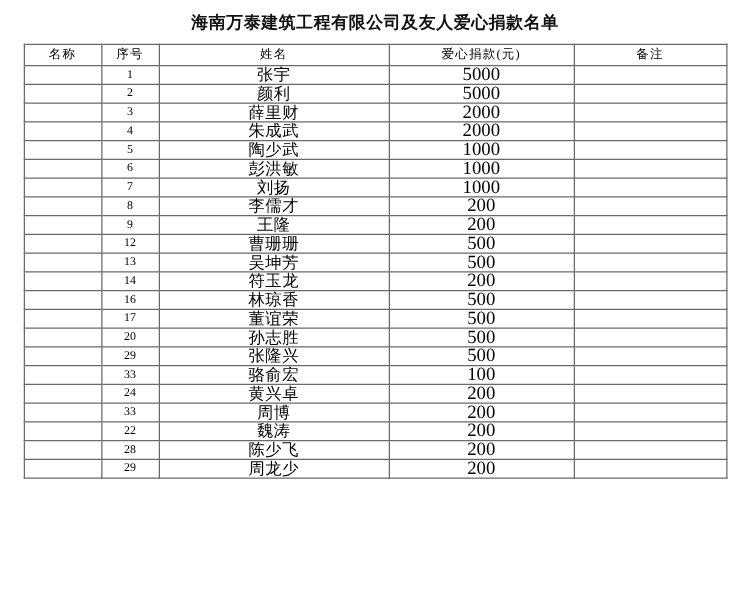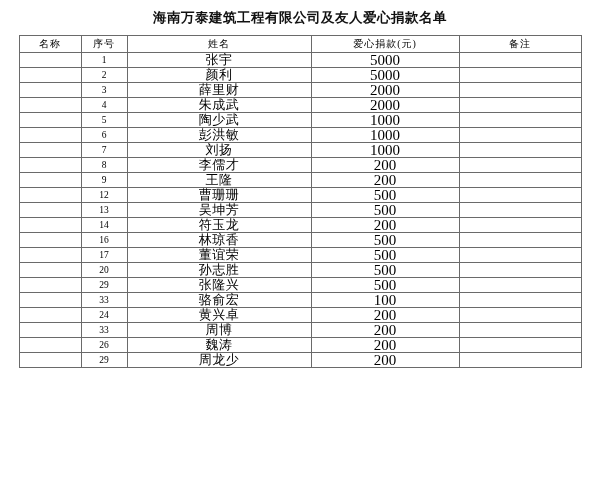--- a/index.html
+++ b/index.html
@@ -222,22 +222,29 @@
         </tr>
         <tr>
           <td class="cell-empty"></td>
           <td class="cell-index">33</td>
           <td class="cell-person">周博</td>
           <td class="cell-amount">200</td>
           <td class="cell-empty"></td>
         </tr>
         <tr>
           <td class="cell-empty"></td>
-          <td class="cell-index">26</td>
+          <td class="cell-index">22</td>
           <td class="cell-person">魏涛</td>
+          <td class="cell-amount">200</td>
+          <td class="cell-empty"></td>
+        </tr>
+        <tr>
+          <td class="cell-empty"></td>
+          <td class="cell-index">28</td>
+          <td class="cell-person">陈少飞</td>
           <td class="cell-amount">200</td>
           <td class="cell-empty"></td>
         </tr>
         <tr>
           <td class="cell-empty"></td>
           <td class="cell-index">29</td>
           <td class="cell-person">周龙少</td>
           <td class="cell-amount">200</td>
           <td class="cell-empty"></td>
         </tr>

